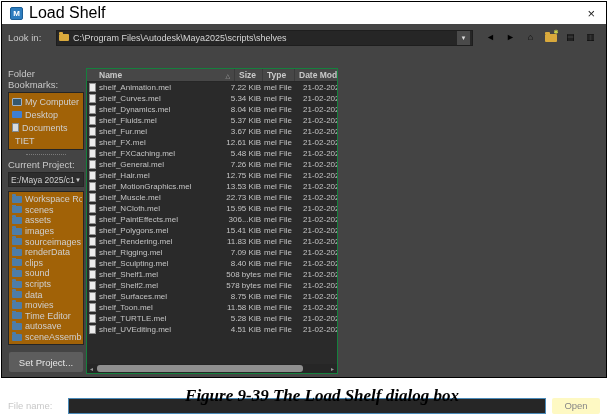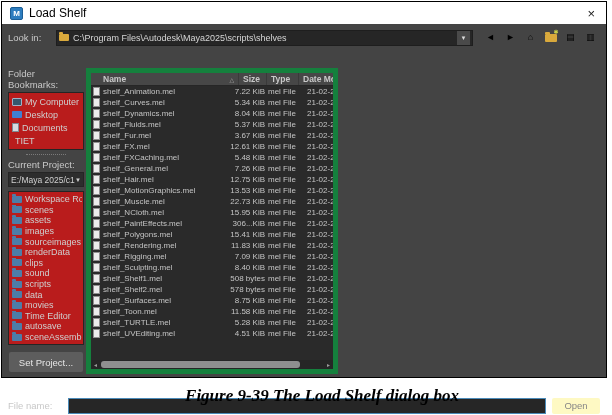--- a/index.html
+++ b/index.html
@@ -8,21 +8,21 @@
           font-family:"Liberation Sans", sans-serif; overflow:hidden; }
 
   
   .dialog { position:absolute; left:1px; top:1px; width:606px; height:377px;
             border:1px solid #000; background:#444444; display:flex; flex-direction:column; }
   .titlebar { height:22px; background:#ffffff; display:flex; align-items:center;
               padding:0 8px; gap:6px; flex:none; }
   .maya-ico { width:13px; height:13px; background:#2d7dbf; border:1px solid #1b5e97;
               border-radius:2px; color:#fff; font-size:8px; font-weight:bold;
               display:flex; align-items:center; justify-content:center; }
-  .title-text { font-size:12px; color:#000; }
+  .title-text { font-size:16px; color:#000; }
   .close-x { margin-left:auto; font-size:13px; color:#222; line-height:1; padding:0 3px; cursor:default; }
 
   .body { flex:1; display:flex; flex-direction:column; padding:5px 4px 4px 4px;gap:17px; }
 
   
   .lookin-row { display:flex; align-items:center; gap:4px; height:17px; flex:none; margin:0 2px; }
   .lbl { font-size:9.5px; color:#c8c8c8; }
   .lookin-row .lbl { width:44px; flex:none; }
   .path-combo { flex:1; height:16px; background:#262626; border:1px solid #1e1e1e;
                 display:flex; align-items:center; padding:0 2px; gap:4px; }
@@ -36,21 +36,21 @@
   .new-folder-glyph { position:relative; width:12px; height:8px; background:#d9a93c; border-radius:1px; }
   .new-folder-glyph::before { content:""; position:absolute; top:-2px; left:0; width:5px; height:2px;
                               background:#d9a93c; border-radius:1px 1px 0 0; }
   .new-folder-glyph::after { content:"✱"; position:absolute; right:-2px; top:-5px; font-size:6px; color:#cdd24a; }
 
   
   .main { flex:1; display:flex; margin-top:5px; min-height:0; }
 
   
   .sidebar { width:80px; flex:none; display:flex; flex-direction:column; padding:0 2px; }
-  .panel { background:#b91c1c; border:1px solid #252525; padding:2px 1px; }
+  .panel { background:#a16207; border:1px solid #252525; padding:2px 1px; }
   .bm-panel { height:58px; margin-top:2px; }
   .side-item { display:flex; align-items:center; gap:3px; height:13px; padding-left:2px;
                font-size:9px; color:#cfcfcf; white-space:nowrap; overflow:hidden; }
   .ws-item { height:10.6px; }
   .splitter { height:9px; display:flex; align-items:center; justify-content:center; }
   .splitter-dots { width:40px; border-top:1px dotted #7a7a7a; }
   .proj-combo { height:15px; background:#2d2d2d; border:1px solid #252525; margin-top:2px;
                 display:flex; align-items:center; padding:0 2px; }
   .proj-text { font-size:8.5px; color:#d0d0d0; white-space:nowrap; overflow:hidden; flex:1; }
   .proj-arrow { font-size:6px; color:#ccc; flex:none; }
@@ -64,21 +64,21 @@
   .folder::before { content:""; position:absolute; top:-2px; left:0; width:4px; height:2px;
                     background:inherit; border-radius:1px 1px 0 0; }
   .folder-blue { background:#4d7da8; }
   .computer-icon { width:10px; height:8px; background:#35586e; border:1px solid #9fb3c8; border-radius:1px; }
   .desktop-icon { width:10px; height:7px; background:#3f7fd2; border-radius:1px; }
   .documents-icon { width:7px; height:9px; background:#d7dbe0; border:1px solid #7f8a94; }
   .tiet-icon { background:#b8963e; }
   .file-icon { width:7px; height:9px; background:#ececec; border:1px solid #8f8f8f; margin:0 3px 0 2px; }
 
   
-  .filelist { width:252px; flex:none; background:#2a2a2a; border:5px solid #15803d;
+  .filelist { width:252px; flex:none; background:#2a2a2a; border:1px solid #15803d;
               display:flex; flex-direction:column; overflow:hidden; }
   .flheader { height:13px; flex:none; background:#474747; border-bottom:1px solid #262626;
               display:flex; font-size:8.5px; font-weight:bold; color:#c9c9c9; }
   .hcell { border-right:1px solid #3a3a3a; display:flex; align-items:center; padding:0 4px;
            white-space:nowrap; overflow:hidden; }
   .h-name { width:148px; flex:none; padding-left:12px; }
   .h-name .sort { margin-left:auto; font-size:6px; color:#aaa; font-weight:normal; }
   .h-size { width:28px; flex:none; }
   .h-type { width:32px; flex:none; }
   .h-date { flex:1; border-right:none; }

